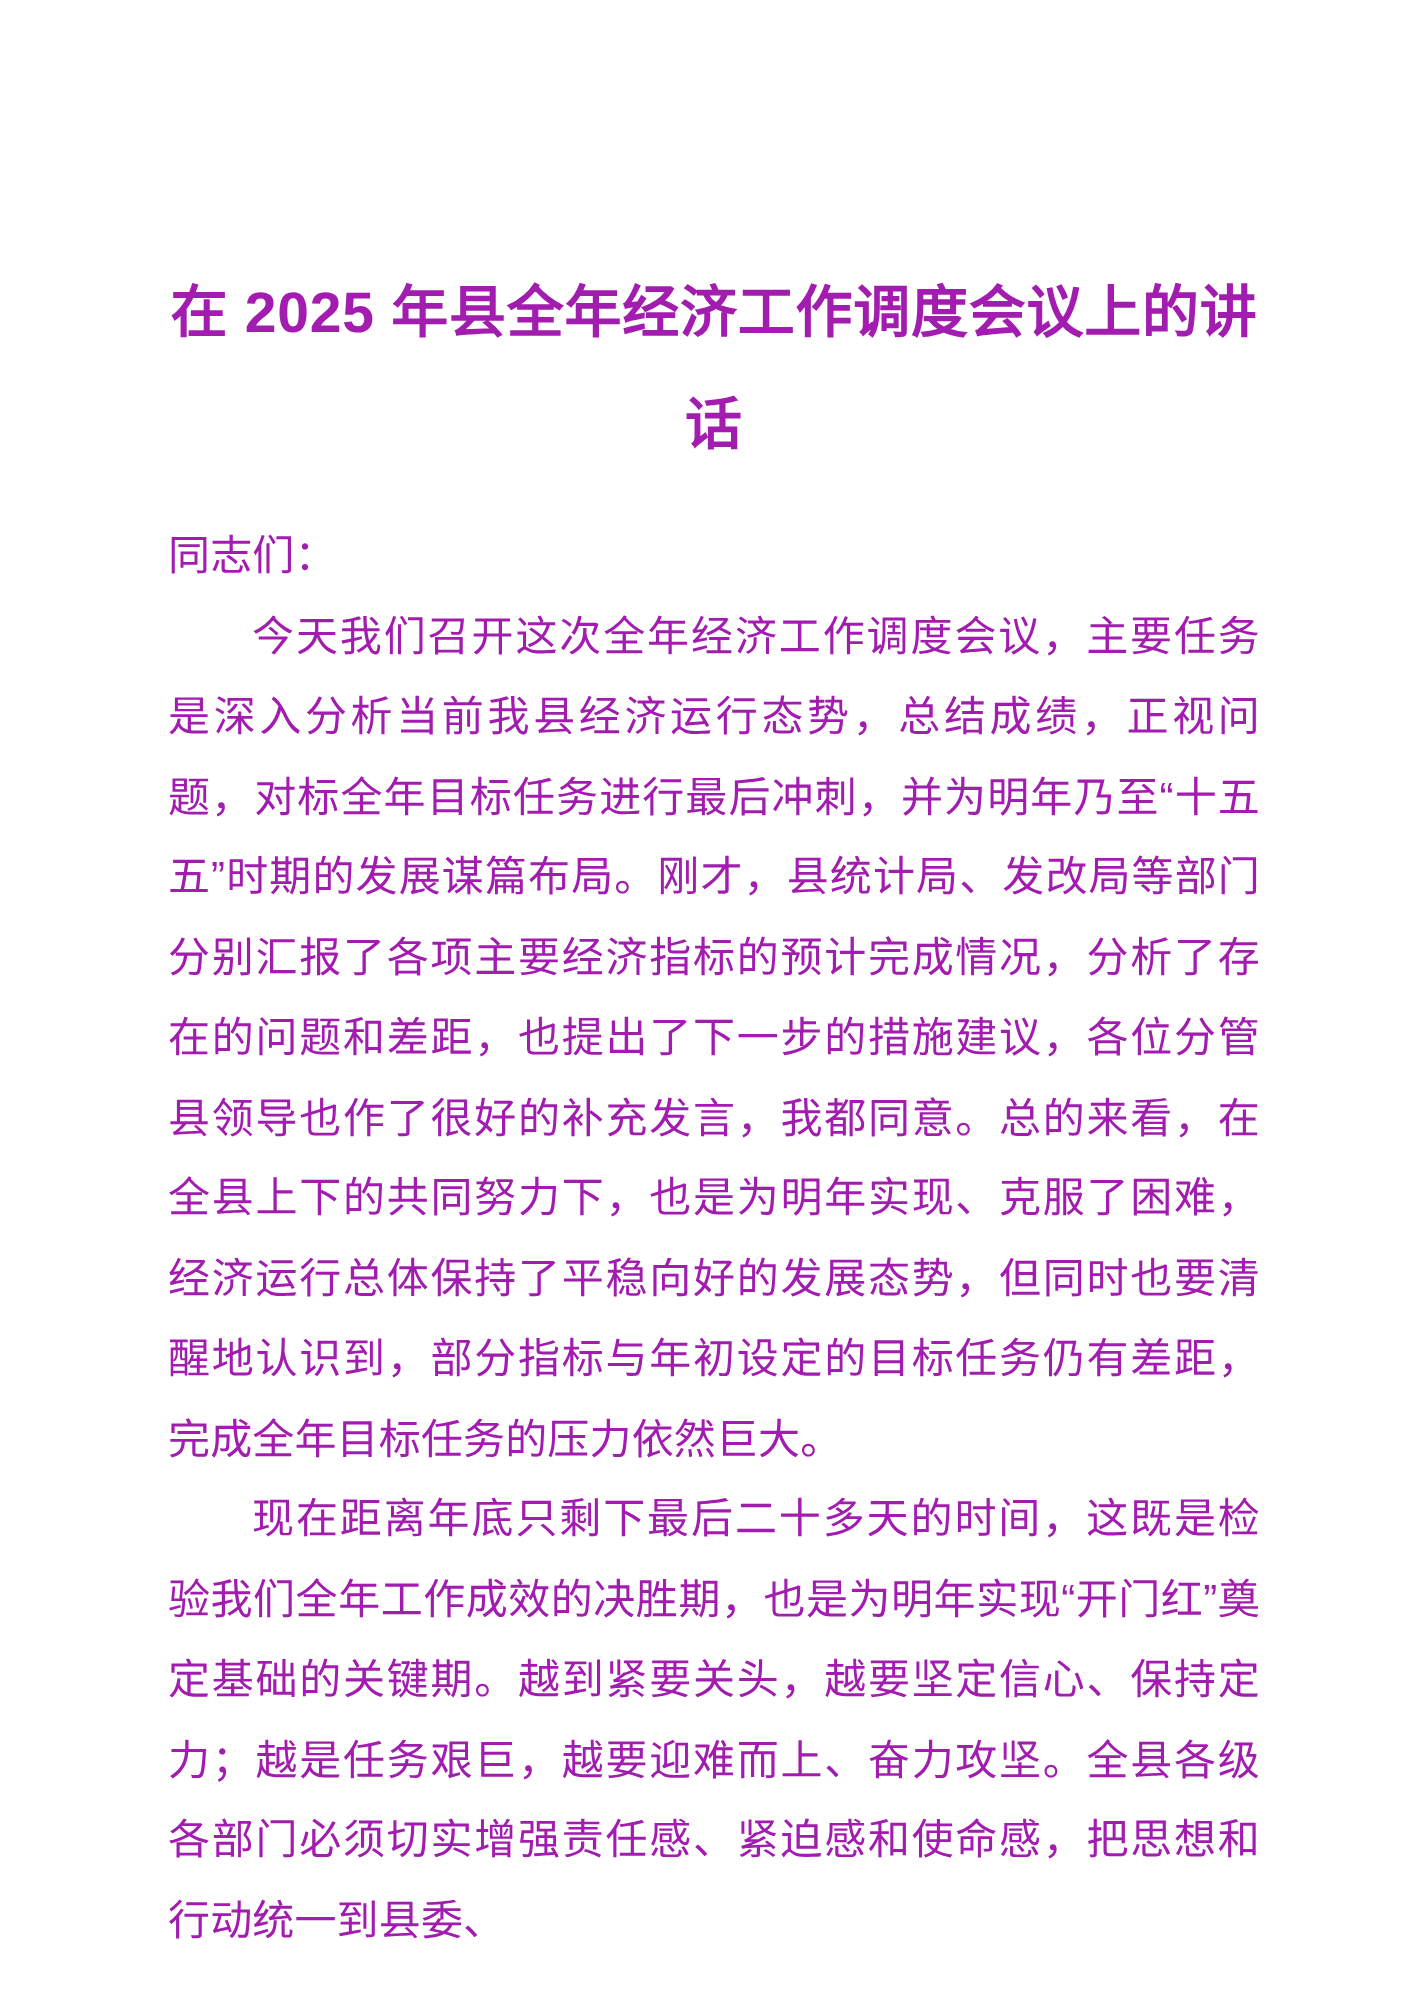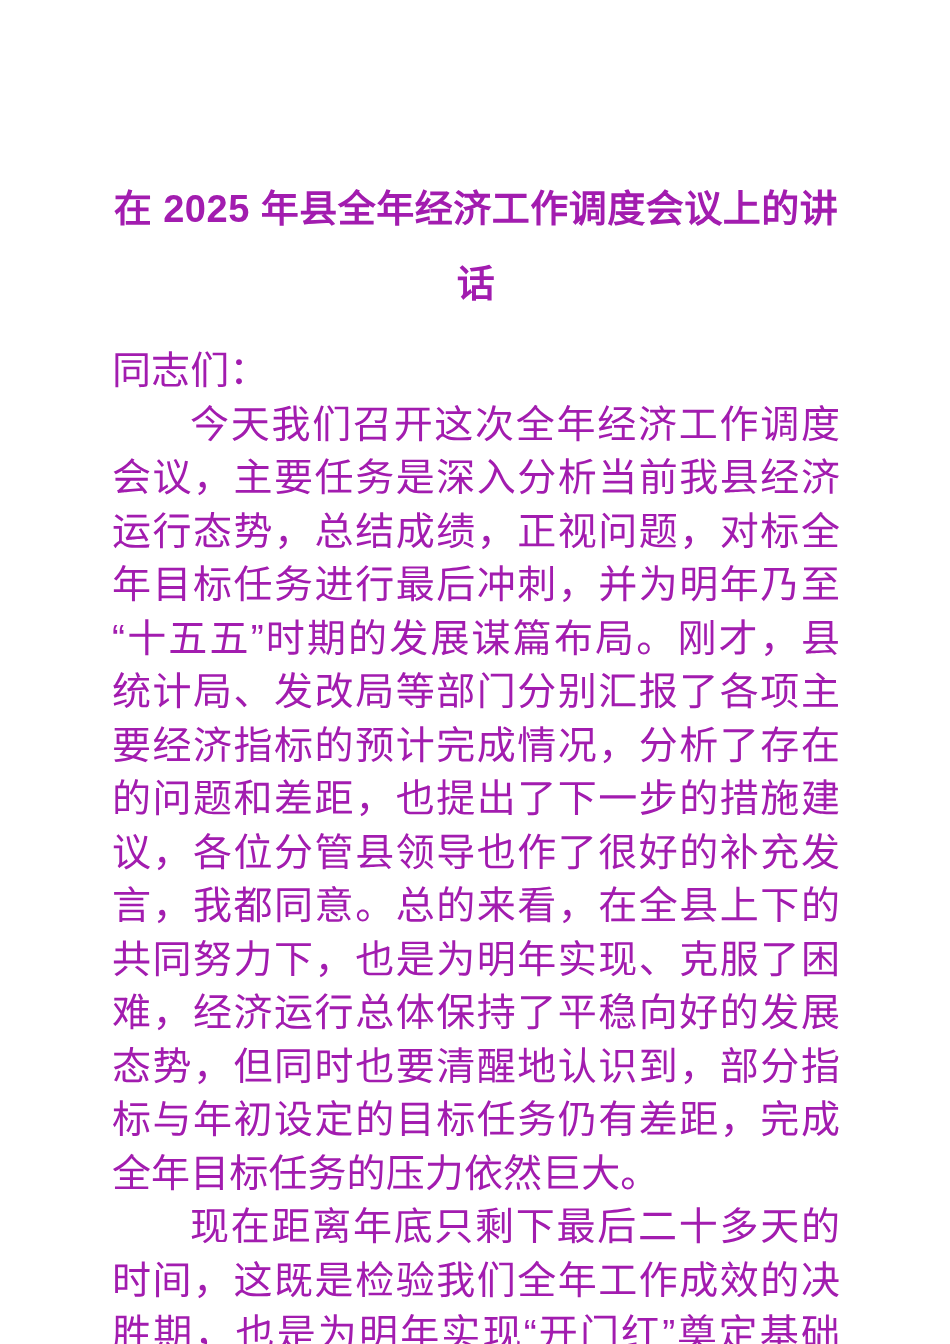--- a/index.html
+++ b/index.html
@@ -35,21 +35,21 @@
     font-size: 38px;
     line-height: 75px;
     font-weight: 700;
     text-align: center;
     letter-spacing: 0.5px;
     word-break: break-all;
   }
 
   .para {
     margin: 0;
-    font-size: 39px;
+    font-size: 28px;
     line-height: 53.5px;
     font-weight: 400;
     text-align: justify;
     text-justify: inter-character;
     word-break: break-all;
     letter-spacing: 0.1px;
   }
 
   .para.salutation {
     padding-top: 22px;

